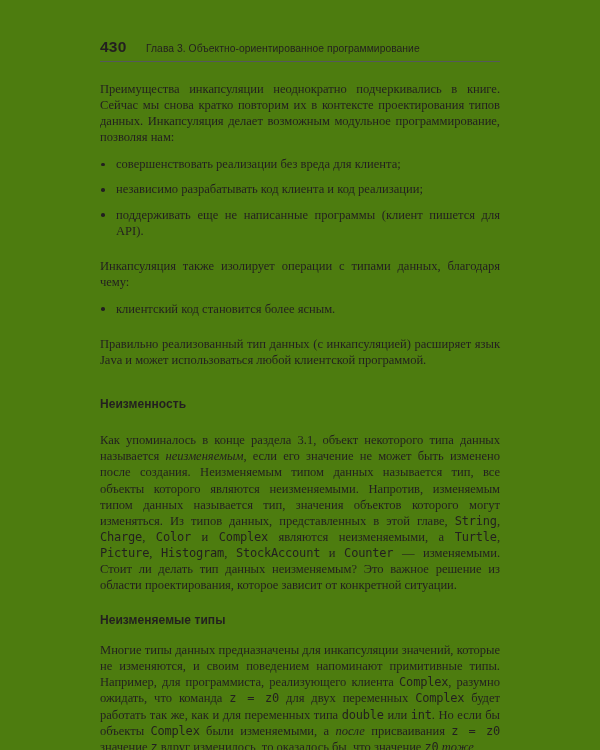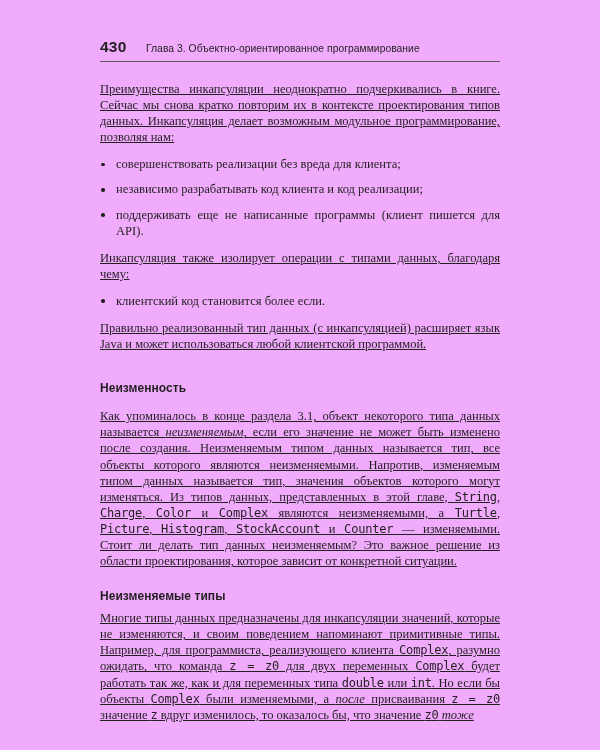--- a/index.html
+++ b/index.html
@@ -13,21 +13,21 @@
     overflow: hidden;
     font-family: "Liberation Serif", serif;
     color: #231f20;
     -webkit-font-smoothing: antialiased;
   }
 
   .page {
     position: relative;
     width: 600px;
     height: 750px;
-    background: #f0abfc;
+    background: #4d7c0f;
   }
 
   .content {
     position: absolute;
     left: 100px;
     top: 38px;
     width: 400px;
   }
 
   
@@ -56,28 +56,27 @@
     margin: 0 0 0 0;
     width: 400px;
     height: 0;
   }
 
   
   .body {
     margin-top: 19px;
   }
   p.para {
-    margin: 0 0 0 0;
+    margin: 8px 0 0 0;
     font-size: 12.55px;
     line-height: 16.1px;
     text-align: justify;
     text-justify: inter-word;
     hyphens: manual;
     letter-spacing: -0.02px;
-    text-decoration: underline;
   }
   .gap-sm { height: 7px; }
   .gap-md { height: 11px; }
   .gap-lg { height: 20px; }
   .gap-xl { height: 27px; }
 
   
   ul.bullets {
     list-style: none;
     margin: 0;
@@ -170,21 +169,21 @@
 
       <div class="gap-md"></div>
 
       <p class="para">Инкапсуляция также изолирует операции с типами данных, благодаря чему:</p>
 
       <div class="gap-md"></div>
 
       <ul class="bullets">
         <li>
           <span class="dot"></span>
-          <span>клиентский код становится более если.</span>
+          <span>клиентский код становится более ясным.</span>
         </li>
       </ul>
 
       <div class="gap-md"></div>
 
       <p class="para">Правильно реализованный тип данных (с инкапсуляцией) расширяет язык Java и может использоваться любой клиентской программой.</p>
 
       <div class="gap-xl"></div>
 
       <h2 class="sect">Неизменность</h2>

